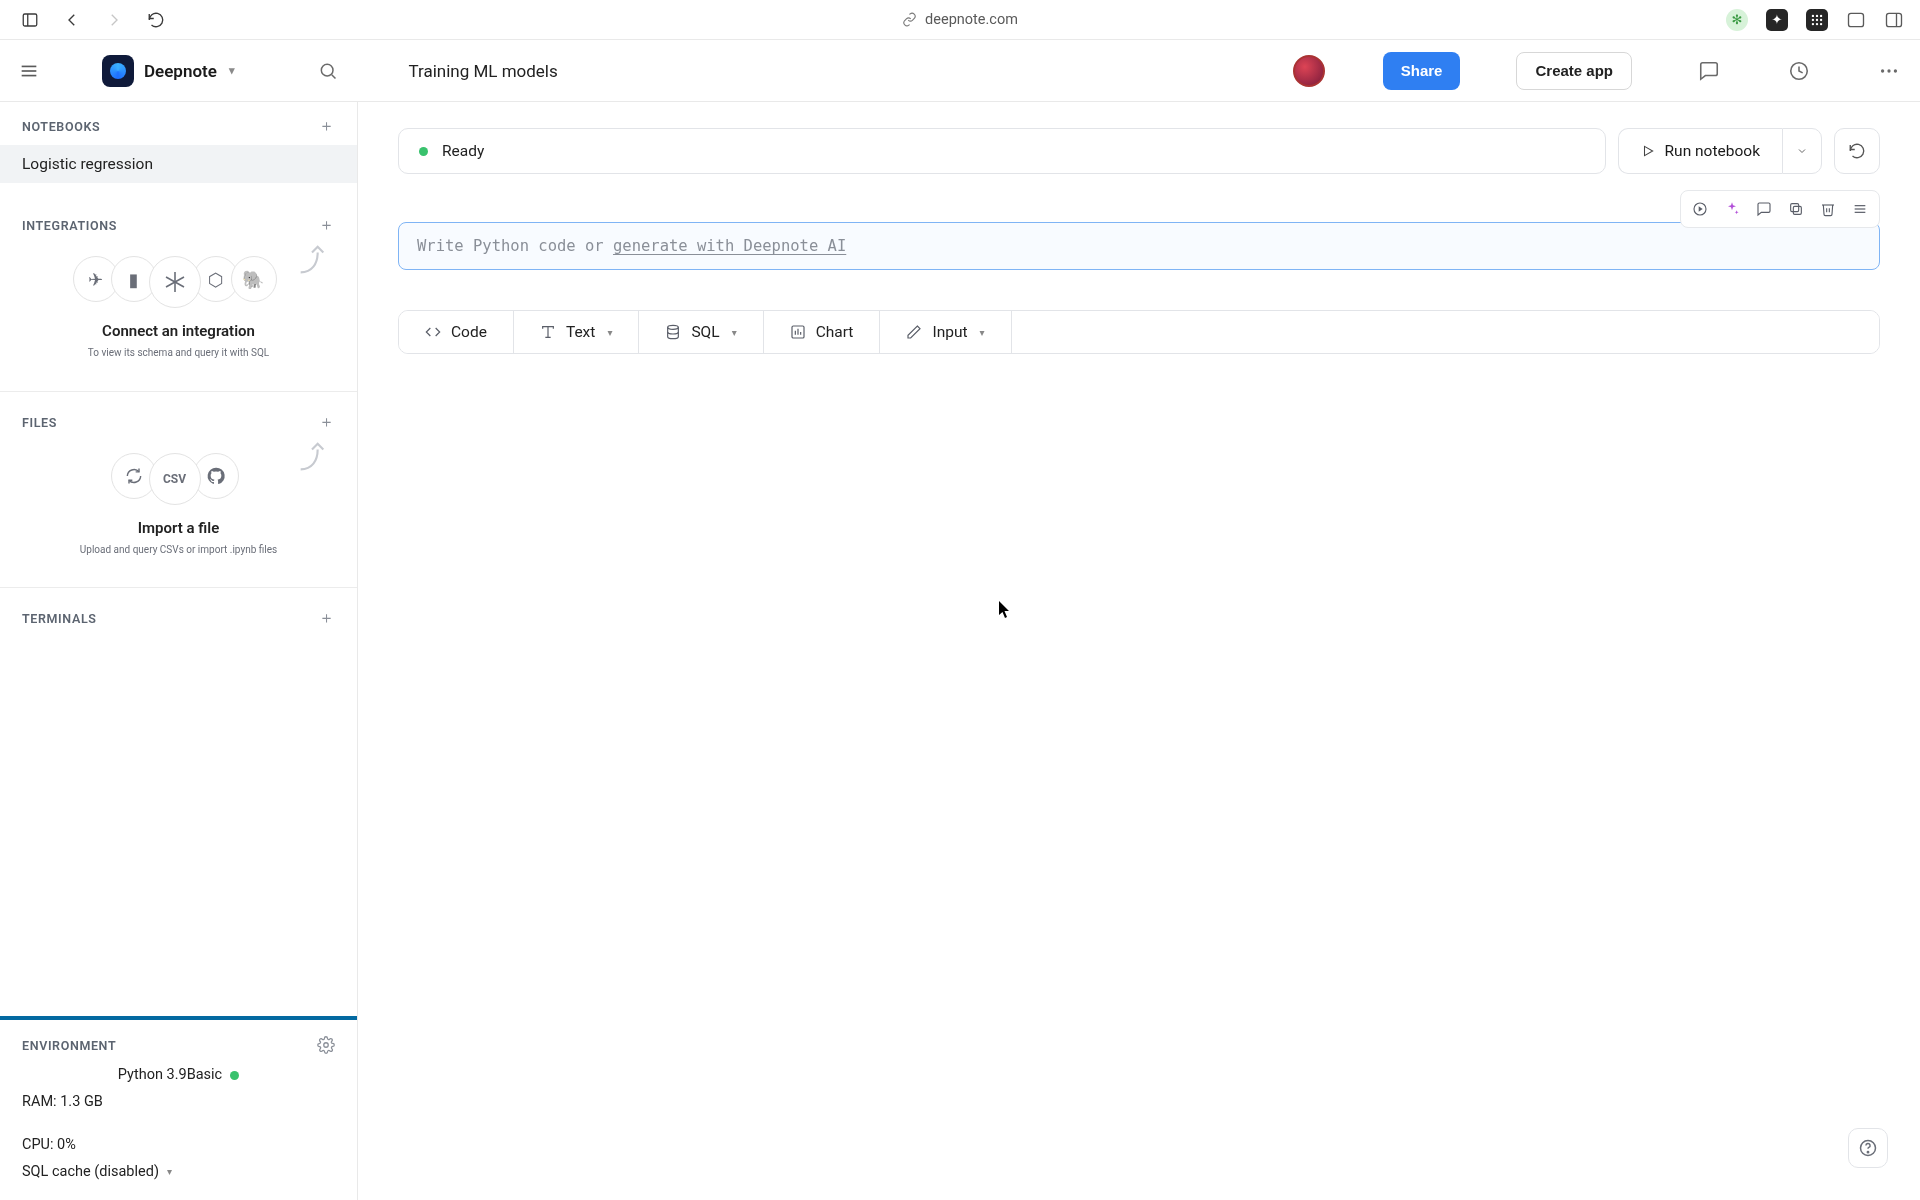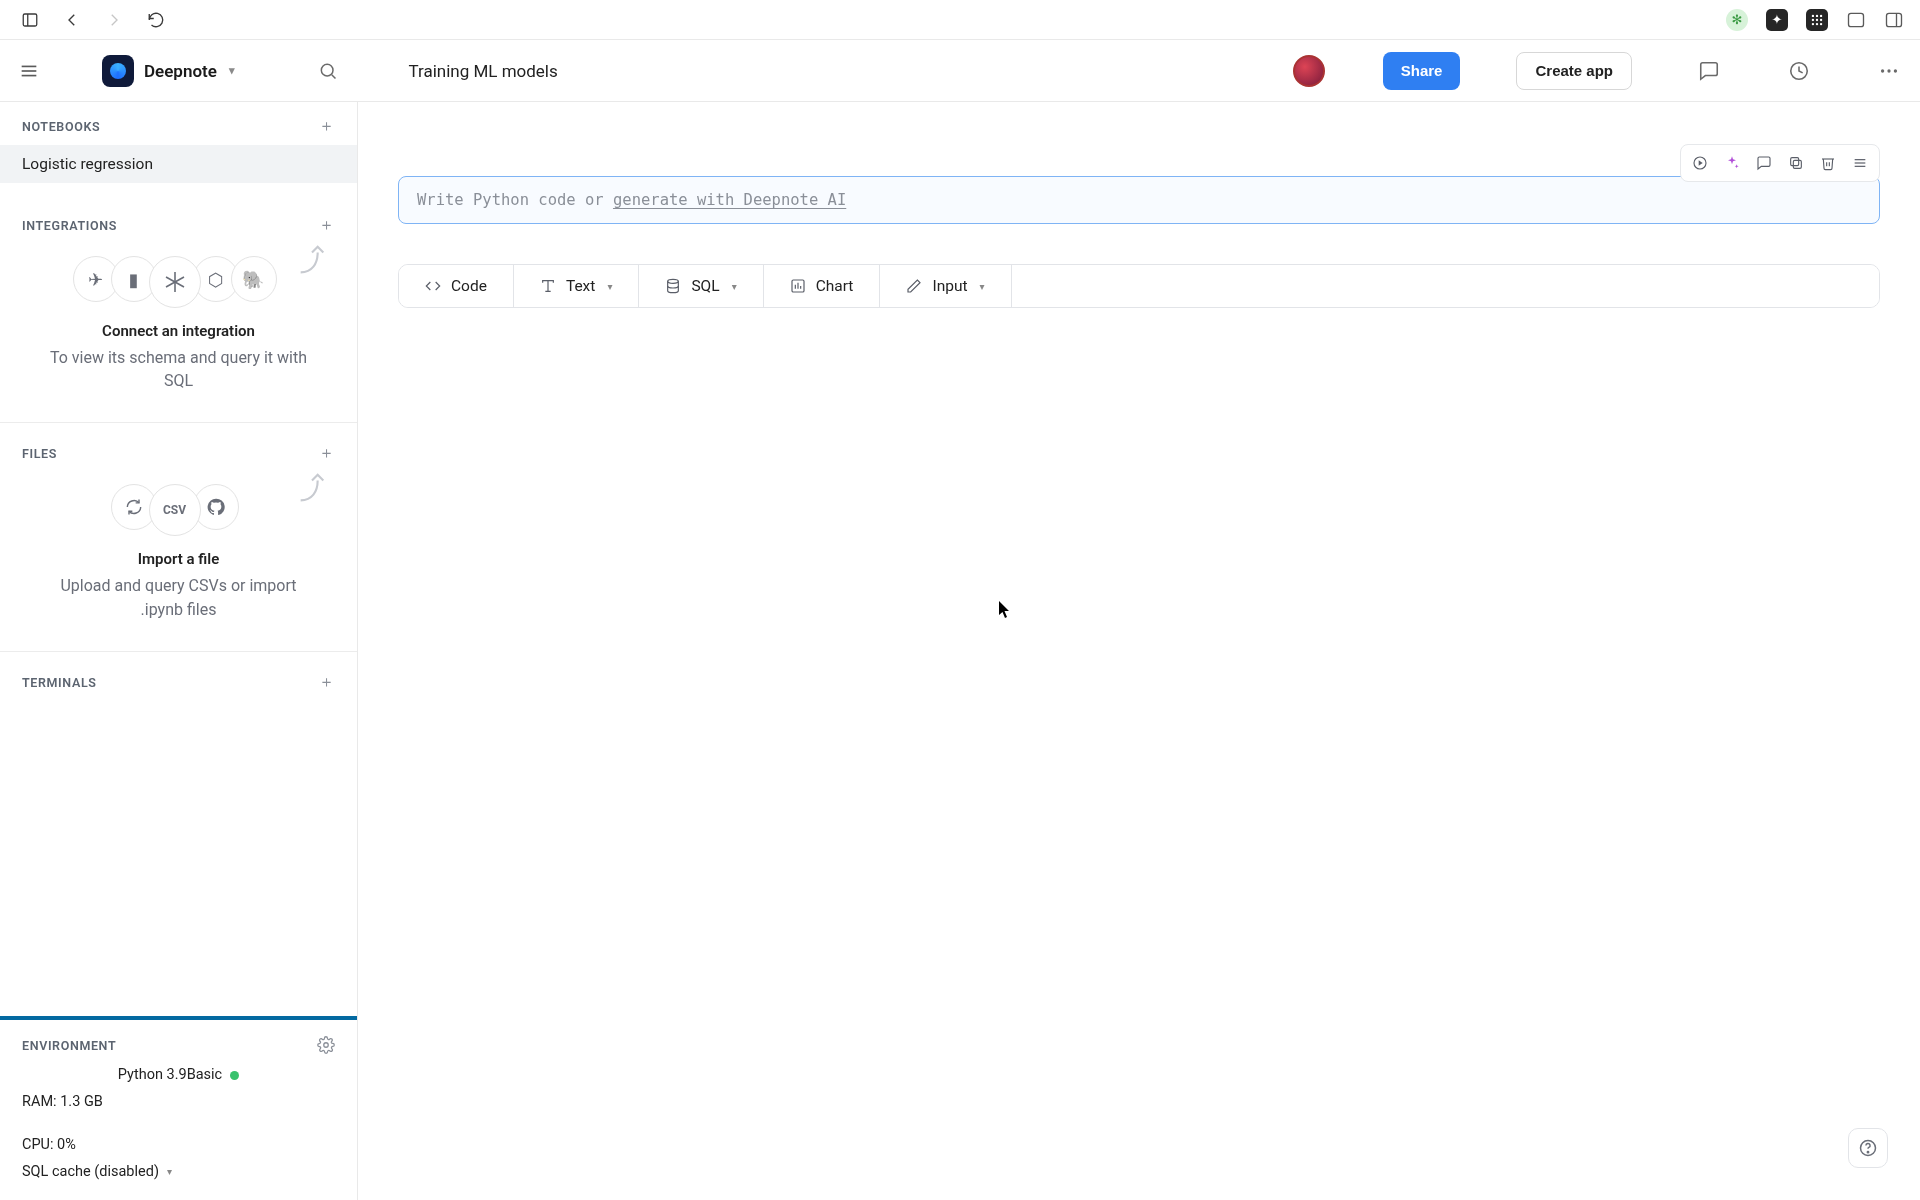--- a/index.html
+++ b/index.html
@@ -121,21 +121,21 @@
   width:46px; height:46px; border-radius:50%; background:#fff;
   border:1px solid #e3e3e3; display:flex; align-items:center; justify-content:center;
   margin-left:-8px; color:#6a6e78; font-size:18px;
 }
 .bubble.big { width:52px; height:52px; z-index:2; }
 .swoop {
   position:absolute; right:6px; top:-12px; color:#c7cad0;
 }
 
 .side-cta { text-align:center; color:#222; font-weight:650; font-size:15px; margin-bottom:6px; }
-.side-cta-sub { text-align:center; color:#6a6e78; font-size:16px; line-height:1.45; padding:0 26px 14px 26px; }
+.side-cta-sub { text-align:center; color:#6a6e78; font-size:10px; line-height:1.45; padding:0 26px 14px 26px; }
 
 .divider { height:1px; background:#ececec; margin: 6px 0; }
 
 .env {
   border-top:4px solid #0369a1;
   padding: 16px 22px 20px 22px;
   font-size:14.5px;
   margin-top:auto;
 }
 .env-hdr { display:flex; justify-content:space-between; align-items:center;
@@ -238,20 +238,29 @@
         <polyline points="9 5 16 12 9 19"></polyline>
       </svg>
   </div>
   <div class="nav-btn">
     <svg width="18" height="18" viewBox="0 0 24 24" fill="none" stroke="currentColor" stroke-width="1.8">
         <path d="M3 12a9 9 0 1 1 3 6.7"></path>
         <polyline points="3 4 3 10 9 10"></polyline>
       </svg>
   </div>
 
+  <div class="url-wrap">
+    <div class="url">
+      <svg width="15" height="15" viewBox="0 0 24 24" fill="none" stroke="#7a7a7a" stroke-width="1.8">
+          <path d="M10 13a5 5 0 0 0 7 0l3-3a5 5 0 0 0-7-7l-1 1"></path>
+          <path d="M14 11a5 5 0 0 0-7 0l-3 3a5 5 0 0 0 7 7l1-1"></path>
+        </svg>
+      <span>deepnote.com</span>
+    </div>
+  </div>
 
   <div class="right-icons">
     <div class="ext-icon ext-green">✻</div>
     <div class="ext-icon ext-dark">✦</div>
     <div class="ext-icon ext-grid">
       <svg width="14" height="14" viewBox="0 0 24 24" fill="#fff">
           <circle cx="5" cy="5" r="2"></circle>
           <circle cx="12" cy="5" r="2"></circle>
           <circle cx="19" cy="5" r="2"></circle>
           <circle cx="5" cy="12" r="2"></circle>
@@ -423,20 +432,45 @@
       <div class="sql">
         <span>SQL cache (disabled)</span>
         <span style="font-size:10px;color:#888;">▾</span>
       </div>
     </div>
 
   </div>
 
   <div class="workspace">
 
+    <div class="topbar">
+      <div class="status-pill">
+        <span class="dot"></span>
+        <span>Ready</span>
+      </div>
+      <div class="run-group">
+        <div class="run-btn">
+          <svg width="14" height="14" viewBox="0 0 24 24" fill="none" stroke="#444" stroke-width="1.8">
+              <polygon points="6 4 20 12 6 20 6 4"></polygon>
+            </svg>
+          <span>Run notebook</span>
+        </div>
+        <div class="run-caret">
+          <svg width="12" height="12" viewBox="0 0 24 24" fill="none" stroke="currentColor" stroke-width="2">
+              <polyline points="6 9 12 15 18 9"></polyline>
+            </svg>
+        </div>
+      </div>
+      <div class="reload-btn">
+        <svg width="18" height="18" viewBox="0 0 24 24" fill="none" stroke="currentColor" stroke-width="1.8">
+            <path d="M3 12a9 9 0 1 1 3 6.7"></path>
+            <polyline points="3 4 3 10 9 10"></polyline>
+          </svg>
+      </div>
+    </div>
 
     <div class="cell-wrap">
       <div class="cell-tools">
         <div class="ti">
           <svg width="16" height="16" viewBox="0 0 24 24" fill="none" stroke="currentColor" stroke-width="1.7">
               <circle cx="12" cy="12" r="9"></circle>
               <polygon points="10 8 16 12 10 16 10 8" fill="currentColor" stroke="none"></polygon>
             </svg>
         </div>
         <div class="ti ai">

